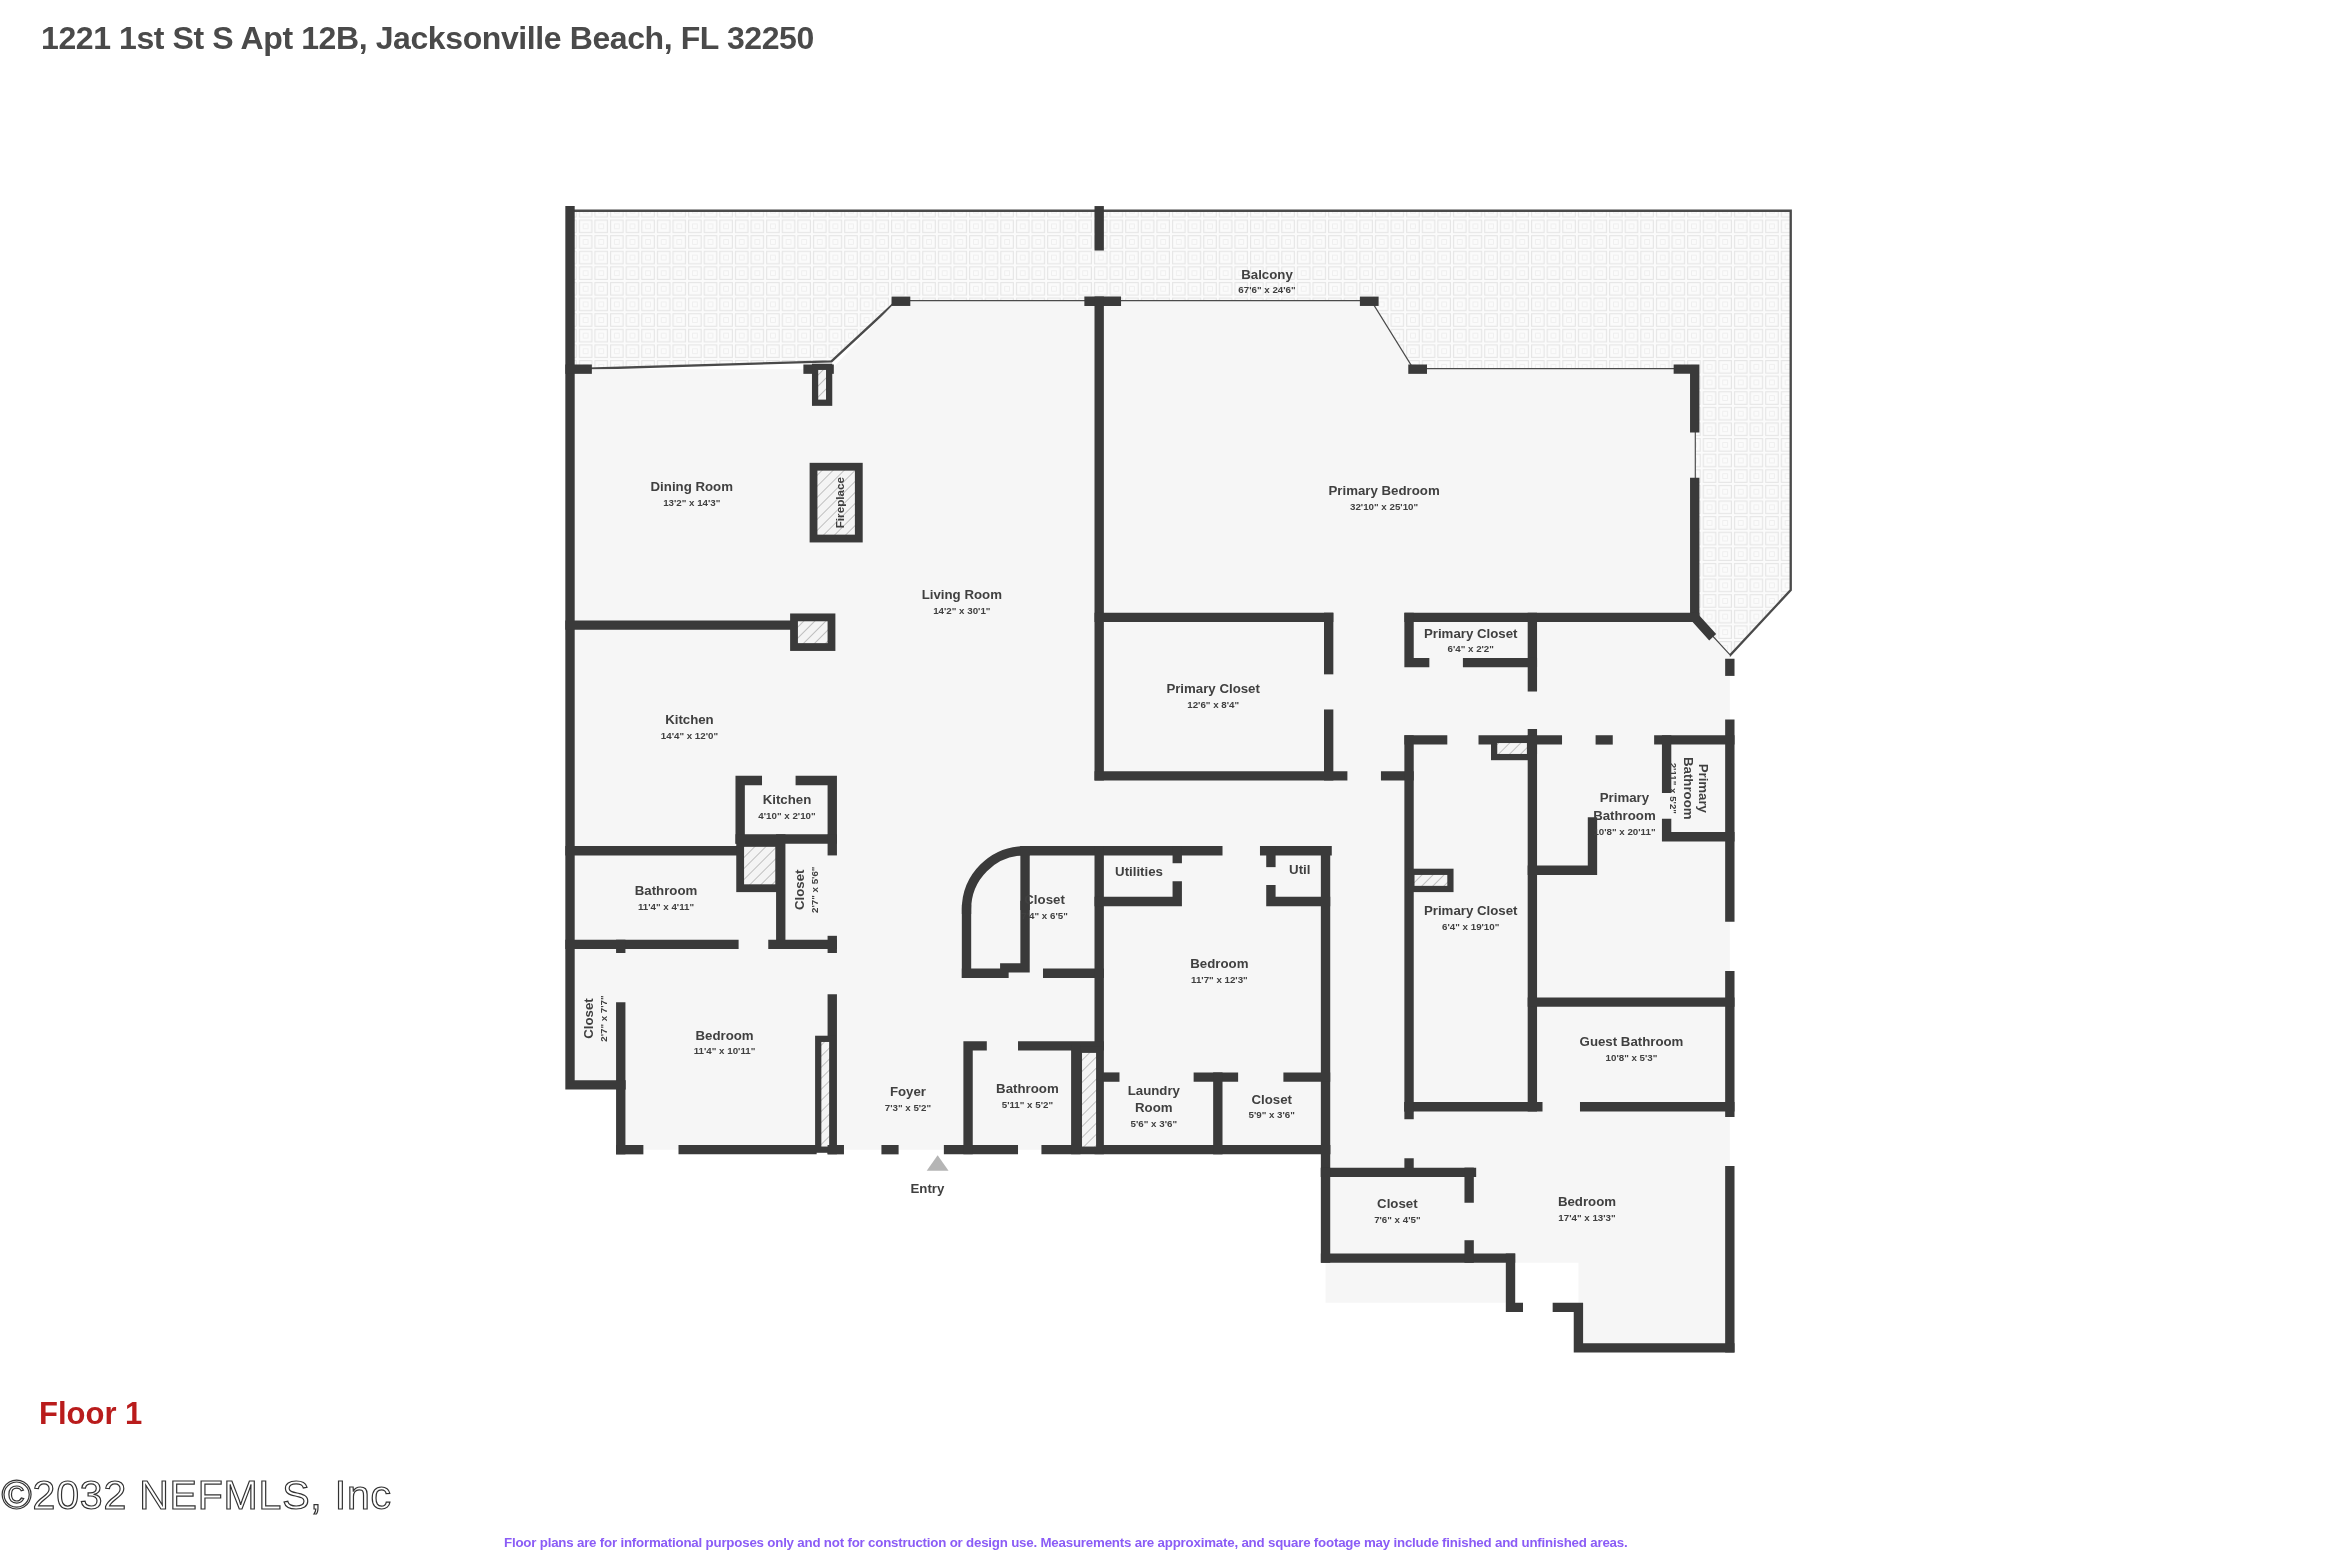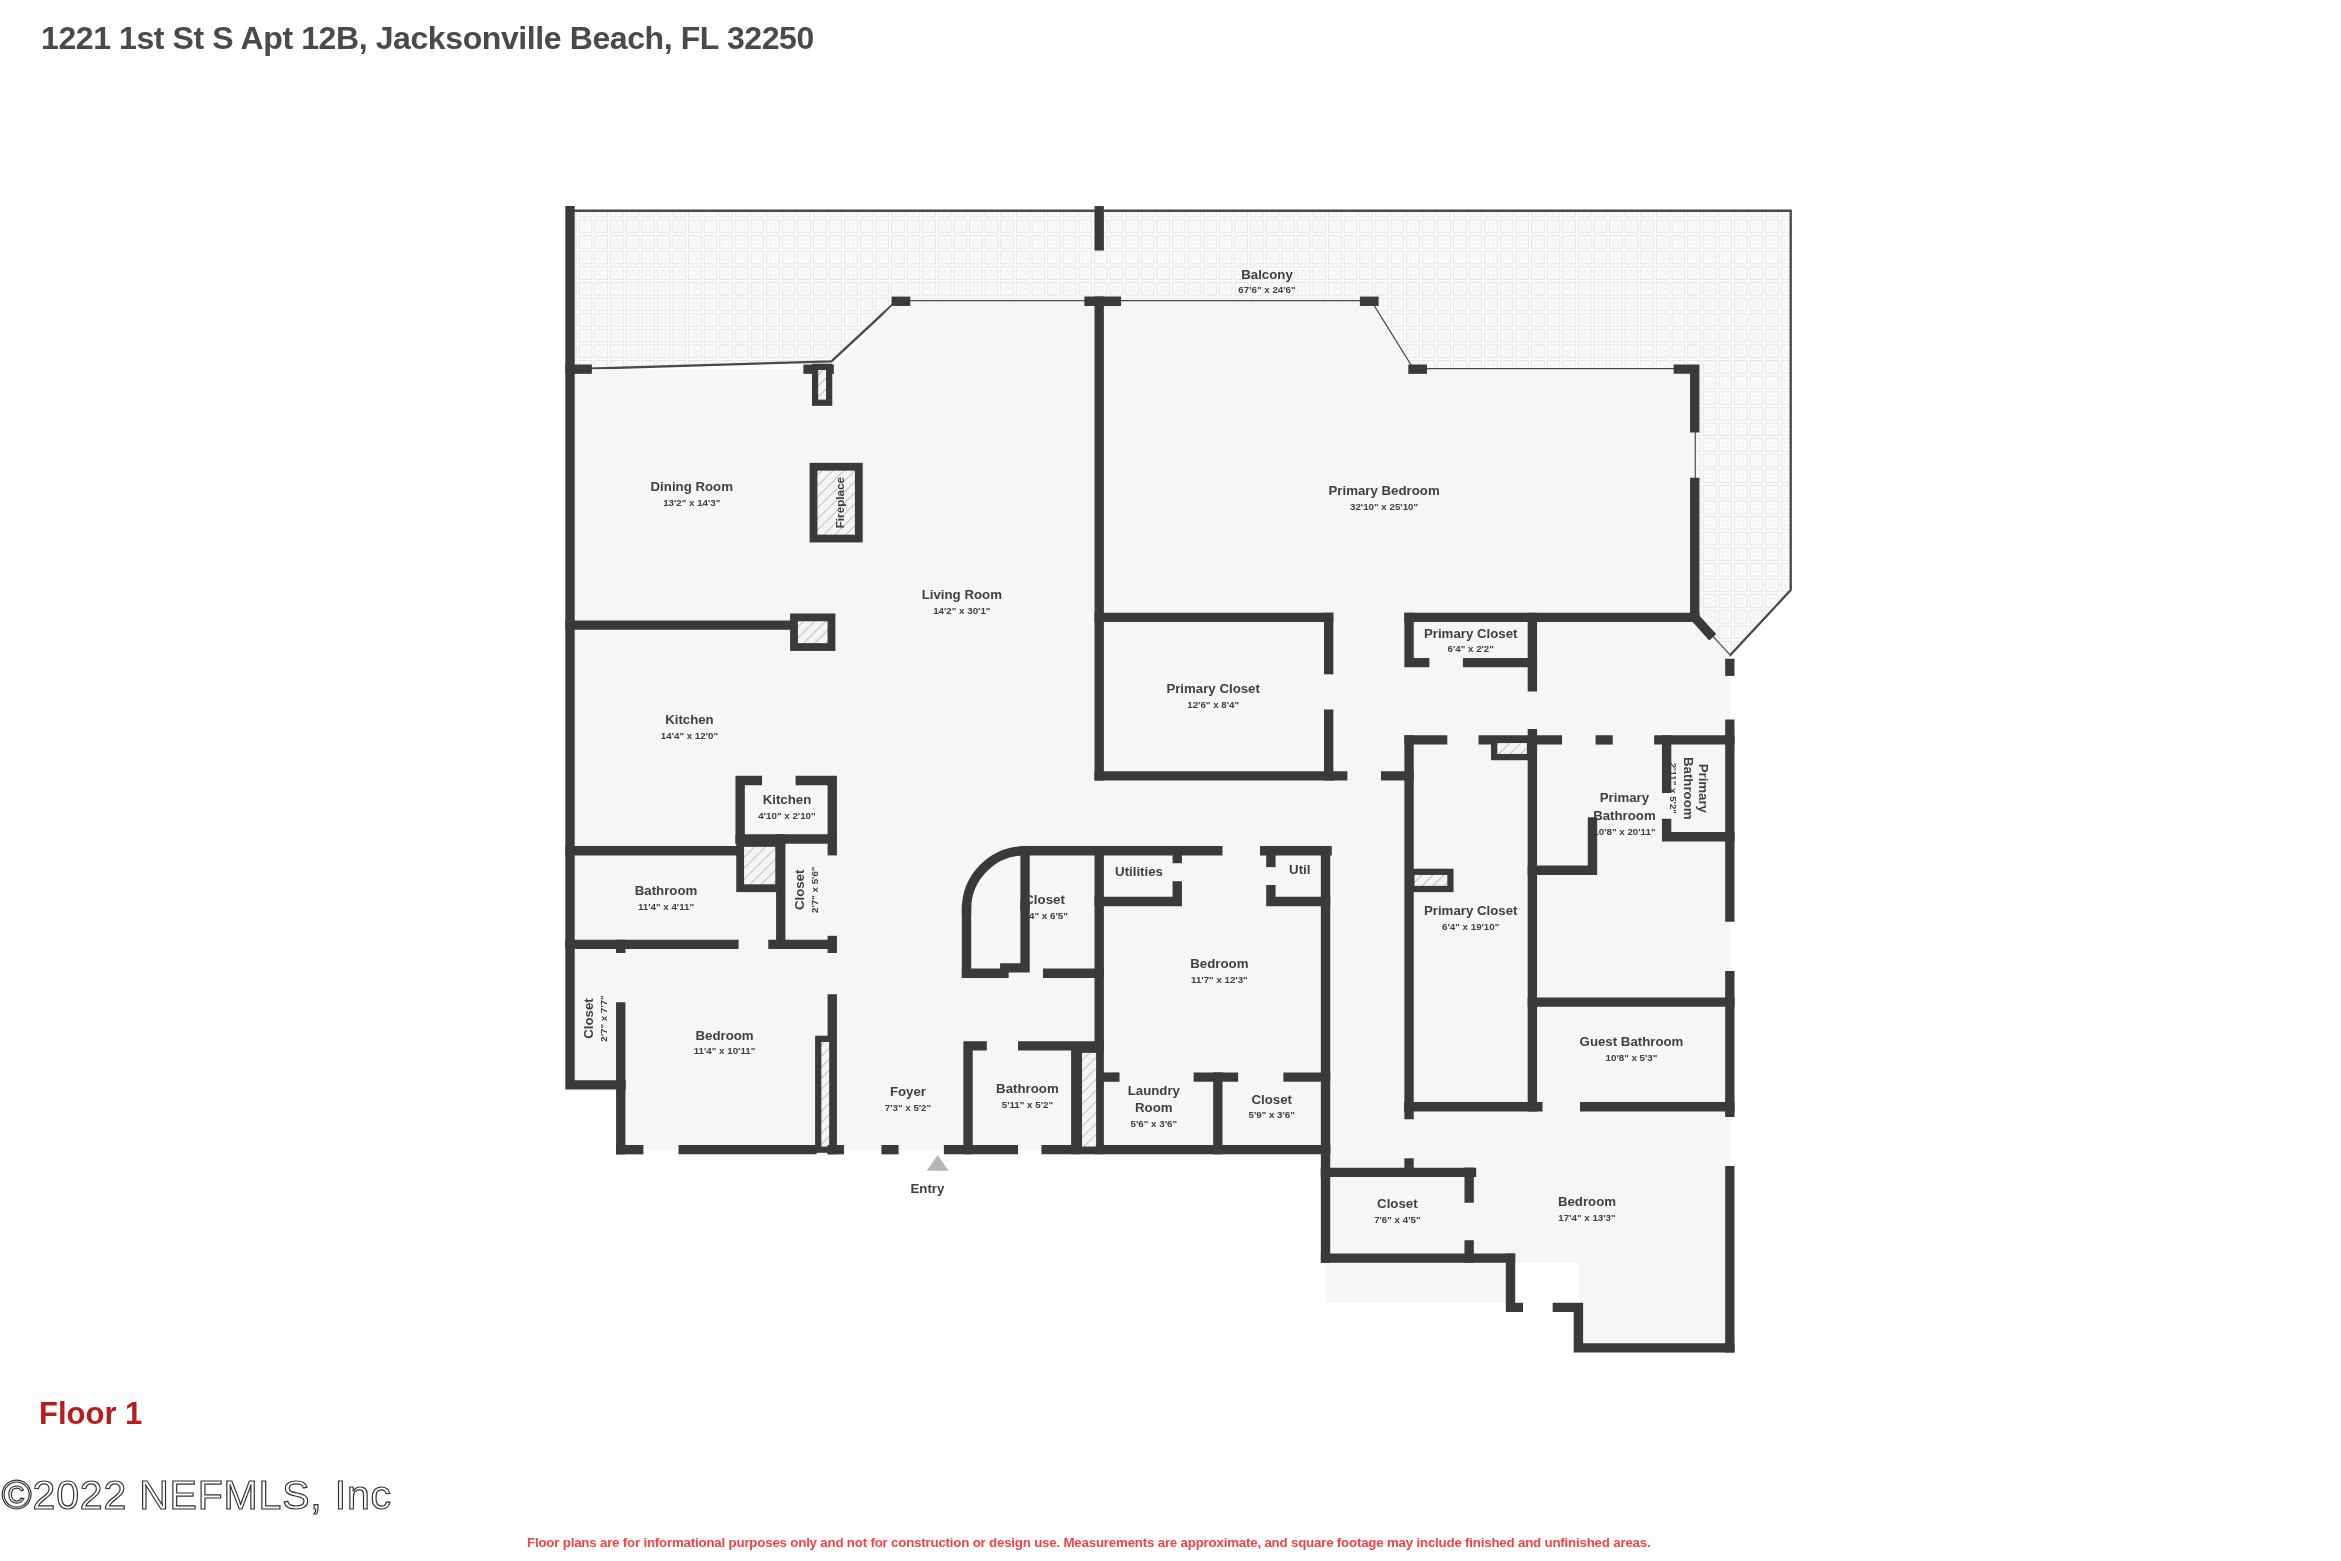--- a/index.html
+++ b/index.html
@@ -1,20 +1,20 @@
 <!DOCTYPE html>
 <html style="font-size:12.5px"><head>
 <meta charset="utf-8">
 <style>
   html, body { margin:0; padding:0; background:#ffffff; }
   body { width:2342px; height:1561px; position:relative; overflow:hidden; font-family:"Liberation Sans", "DejaVu Sans", sans-serif; }
   .title { position:absolute; left:41px; top:20px; font-size:32px; font-weight:700; color:#4a4a4a; letter-spacing:-0.4px; }
   .floor-label { position:absolute; left:39px; top:1396px; font-size:31px; font-weight:700; color:#b91c1c; }
   .copyright { position:absolute; left:1.6px; top:1472px; font-size:41px; font-weight:300; color:#ffffff; -webkit-text-stroke:1.2px #333; letter-spacing:0.8px; }
-  .disclaimer { position:absolute; left:527px; top:1535px; font-size:13.3px; font-weight:700; color:#ef4444; letter-spacing:-0.2px; }
+  .disclaimer { position:absolute; left:504px; top:1535px; font-size:13.3px; font-weight:700; color:#8b5cf6; letter-spacing:-0.2px; }
   svg.plan { position:absolute; left:0; top:0; }
   .lbl { font-family:"Liberation Sans", "DejaVu Sans", sans-serif; fill:#404040; text-anchor:middle; }
   .name { font-size:17px; font-weight:700; }
   .dim { font-size:12.5px; font-weight:700; }
 </style>
 </head>
 <body>
 
 <div class="title">1221 1st St S Apt 12B, Jacksonville Beach, FL 32250</div>
 
@@ -254,15 +254,15 @@
 
     <g transform="translate(1075,644) rotate(-90)">
       <text class="lbl name" x="0" y="6" style="font-size:15px">Fireplace</text>
     </g>
 
     <text class="lbl name" x="1188" y="1529">Entry</text>
   </g>
 </svg>
 
 <div class="floor-label">Floor 1</div>
-<div class="copyright">©2022 NEFMLS, Inc</div>
+<div class="copyright">©2032 NEFMLS, Inc</div>
 <div class="disclaimer">Floor plans are for informational purposes only and not for construction or design use. Measurements are approximate, and square footage may include finished and unfinished areas.</div>
 
 
 </body></html>

